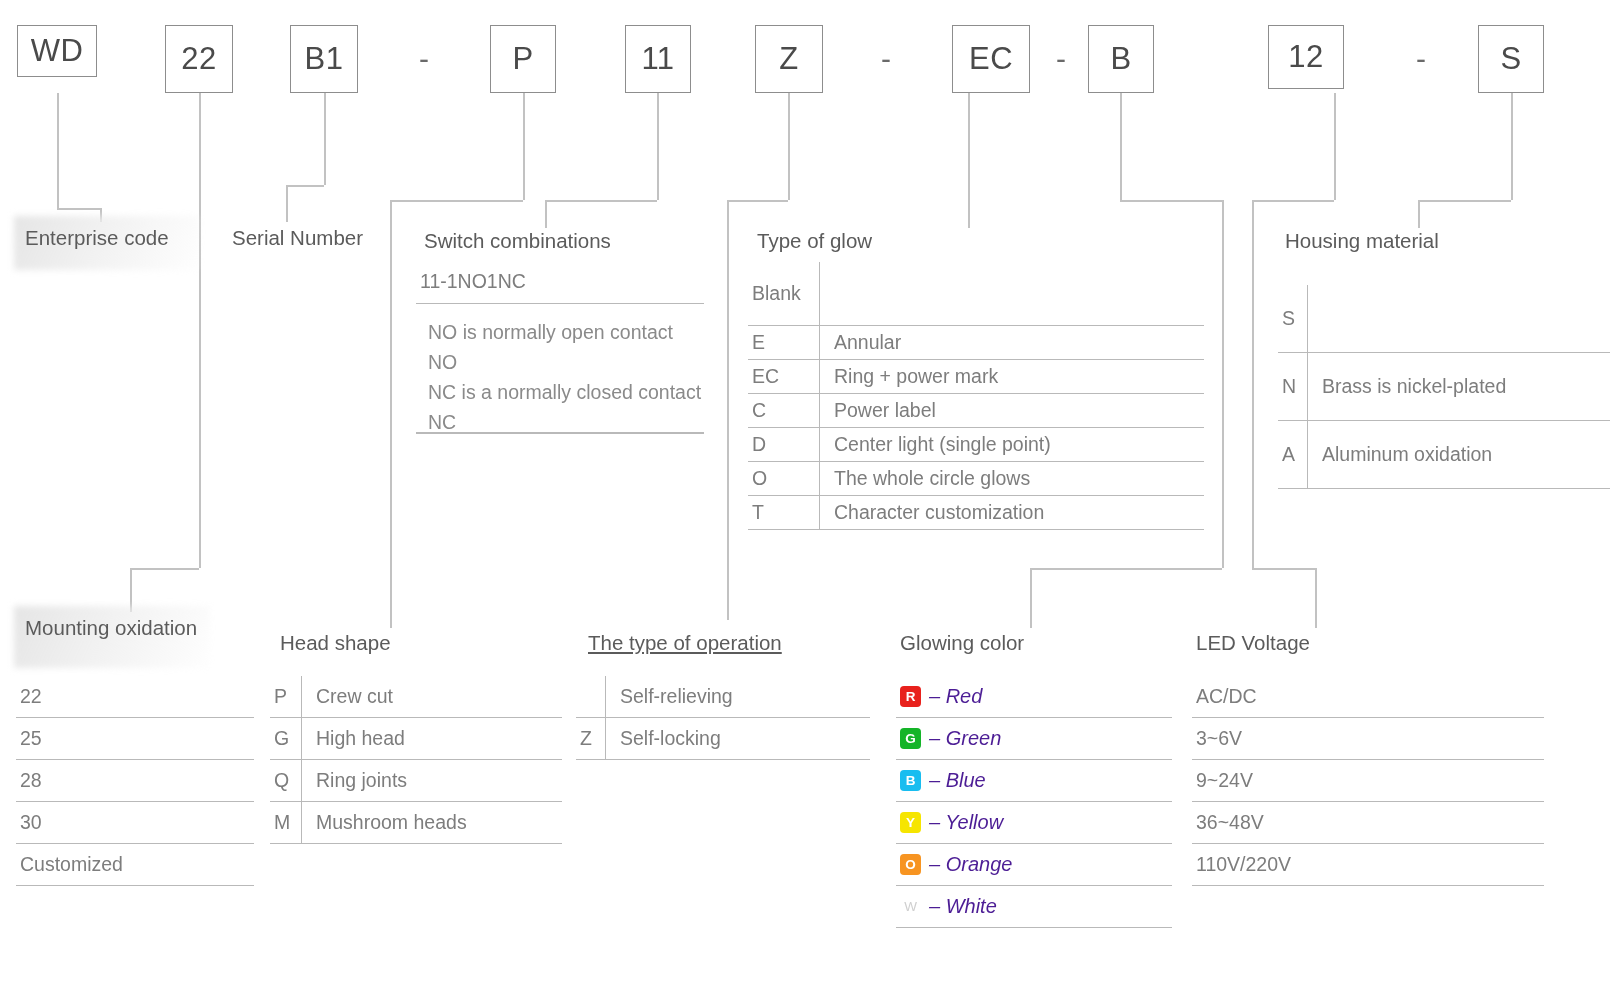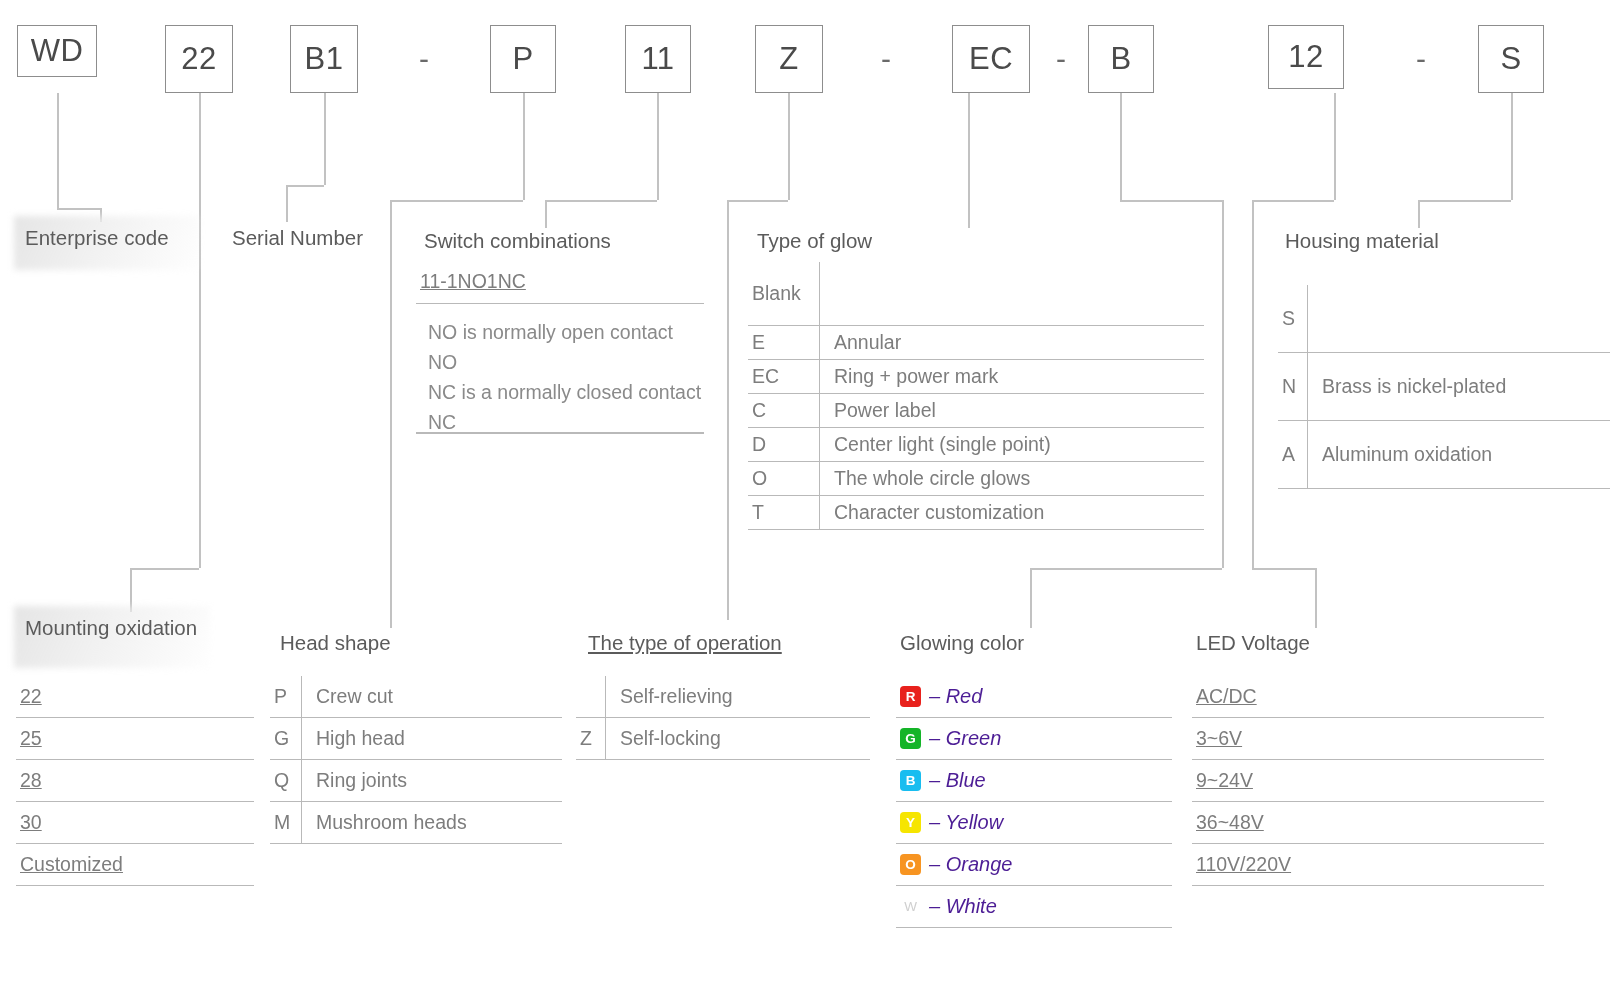--- a/index.html
+++ b/index.html
@@ -63,21 +63,21 @@
   .tbl .desc{
     flex:1 1 auto;
     font-size:19.5px; color:#7d7d7d;
     padding-left:14px;
     white-space:nowrap;
   }
   .tbl.split .code{ border-right:1.5px solid #b9b9b9; }
 
   
   .tbl.plain .row{ padding-left:4px; }
-  .tbl.plain .desc{ padding-left:0;text-decoration:underline; }
+  .tbl.plain .desc{ padding-left:0; }
 
   
   .note{
     position:absolute;
     font-size:19.5px; line-height:30px; color:#8a8a8a;
     padding-left:8px;
     white-space:nowrap;
     margin-top:12px;
   }
 

